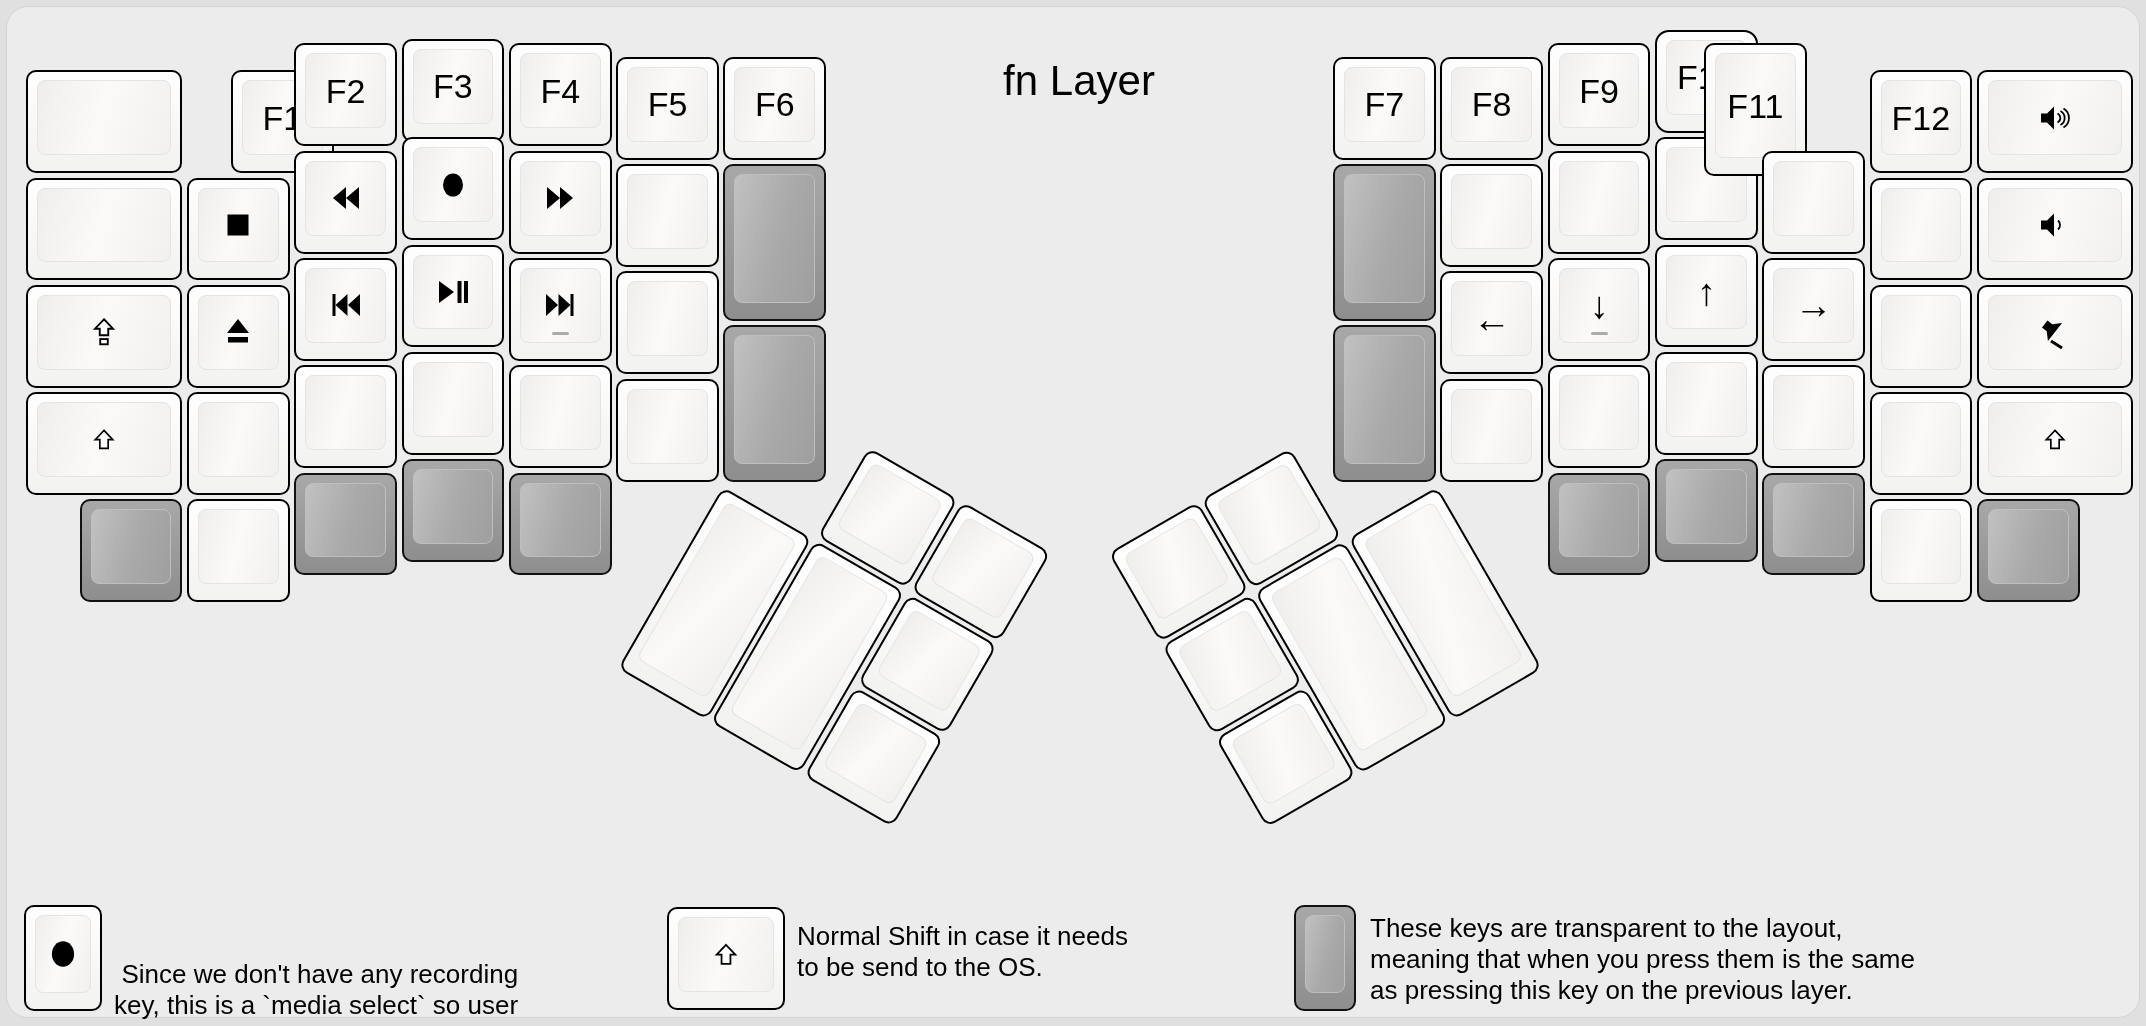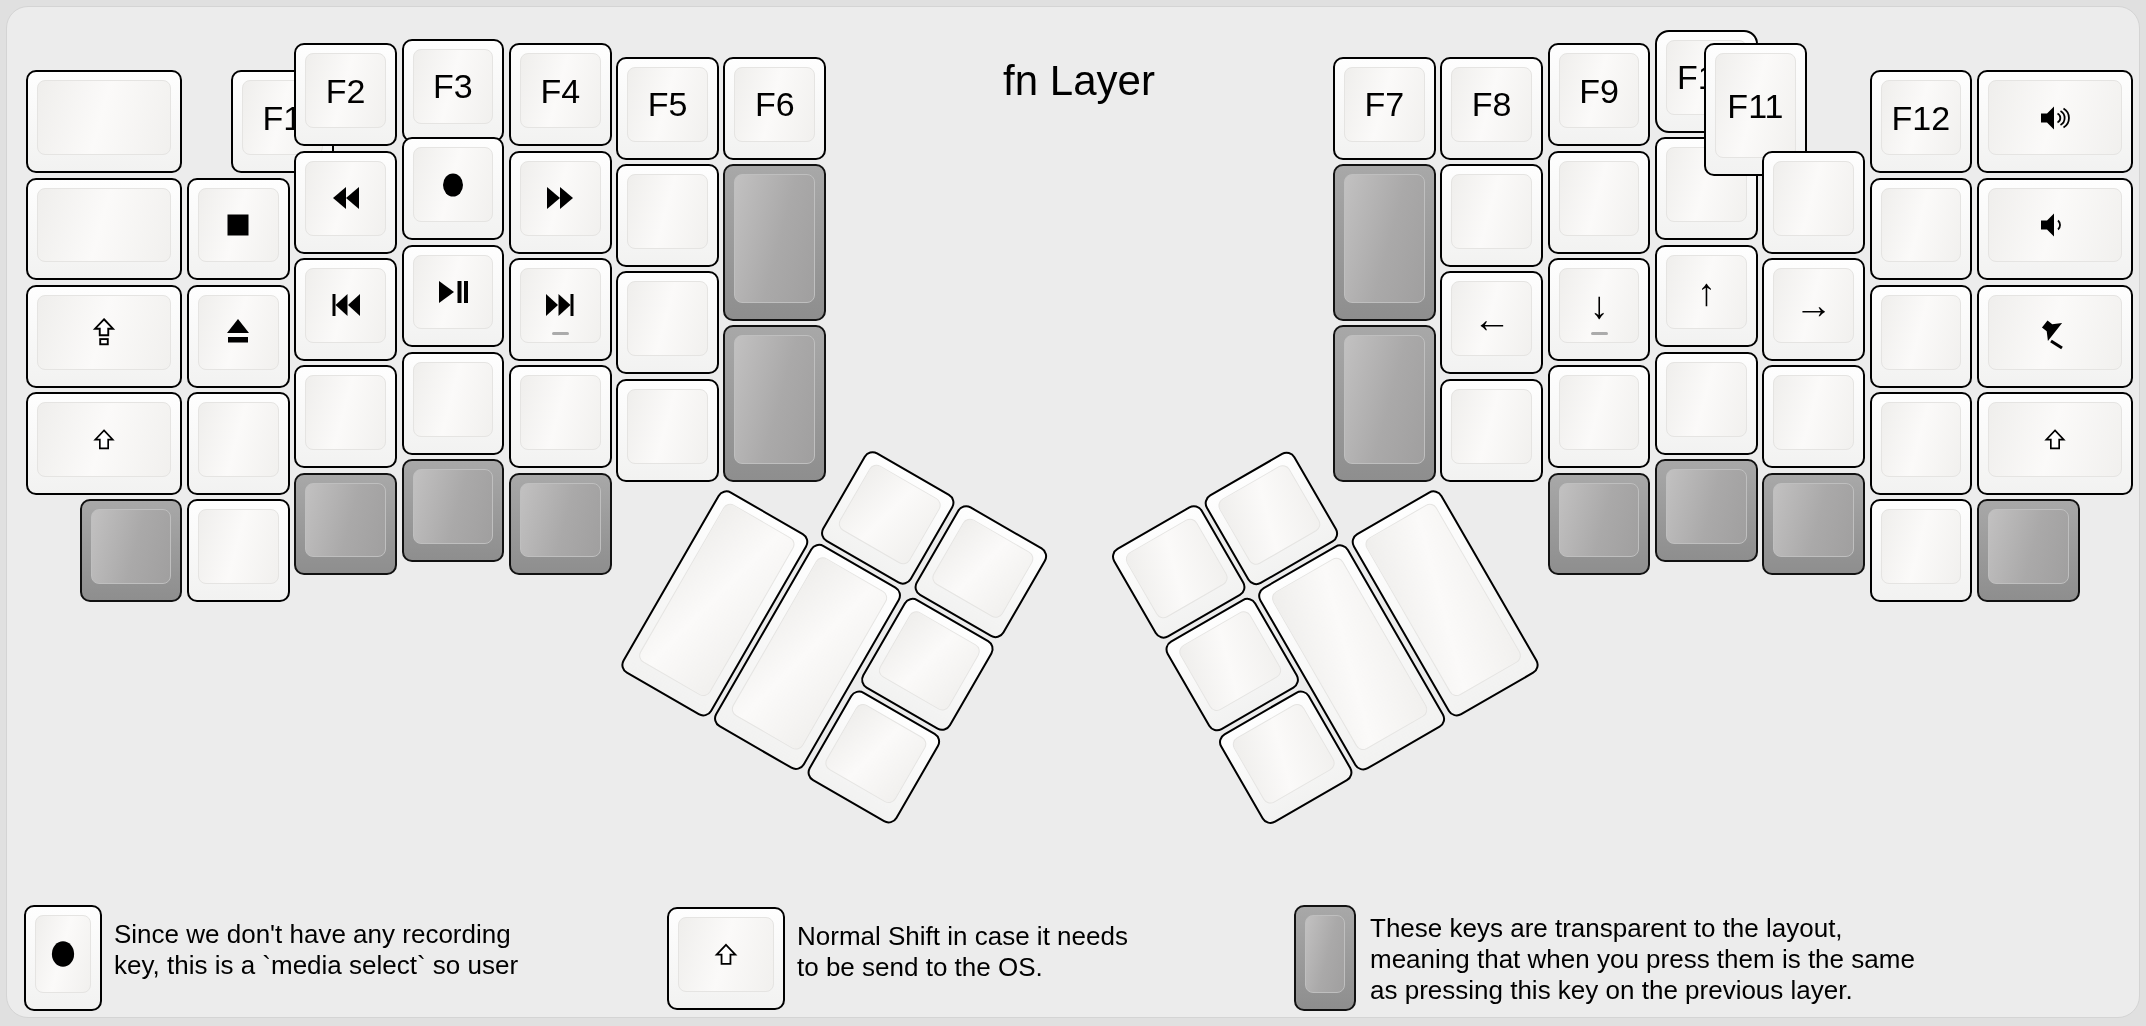--- a/index.html
+++ b/index.html
@@ -402,21 +402,21 @@
     <div id="legend">
         <div class="key" style="left: 17px; top: 898px; width: 78px; height: 106px;">
           <div class="surf">
             <span>
               <svg width="40" height="40" viewBox="0 0 36 36">
                 <ellipse cx="18" cy="18" rx="10" ry="11.5" fill="#000"></ellipse>
               </svg>
             </span>
           </div>
         </div>
-        <div class="legend-text" style="left: 107px; top: 912px;">
+        <div class="legend-text" style="left: 107px; top: 952px; text-align: right;">
           <div>Since we don't have any recording</div>
           <div>key, this is a `media select` so user</div>
         </div>
         <div class="key" style="left: 660px; top: 900px; width: 118px; height: 103px;">
           <div class="surf">
             <span>
               <svg width="32" height="32" viewBox="0 0 36 36">
                 <path d="M18,6.5 L28.5,17.5 L23,17.5 L23,28 L13,28 L13,17.5 L7.5,17.5 Z" fill="#fff" stroke="#000" stroke-width="2"></path>
               </svg>
             </span>

